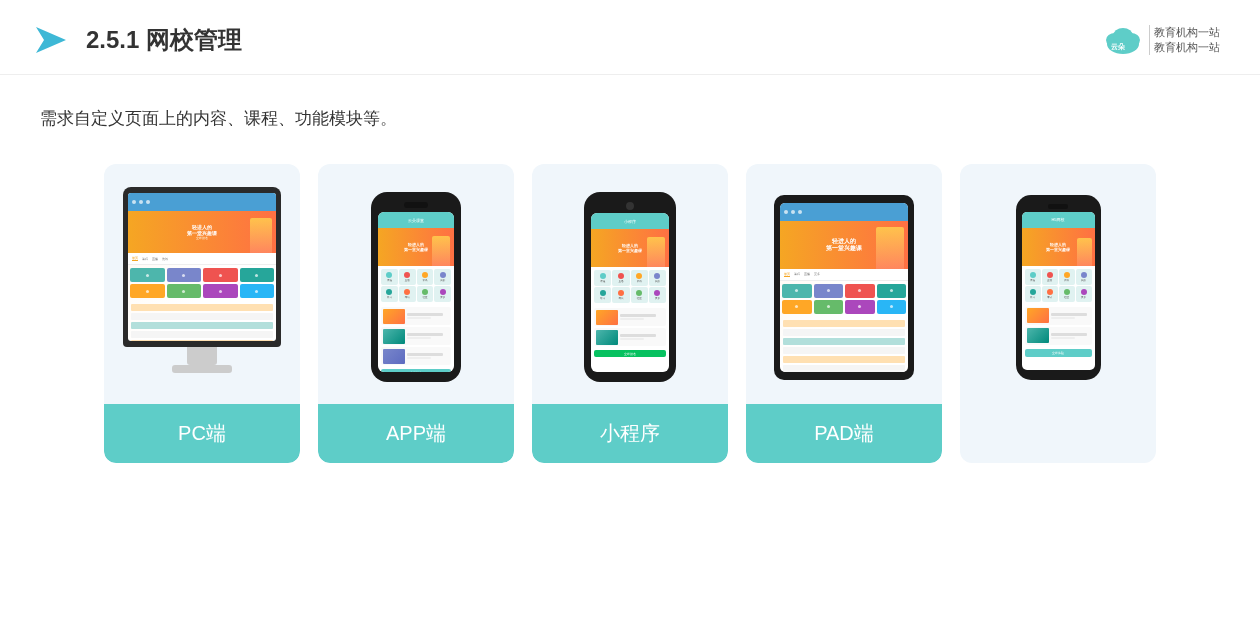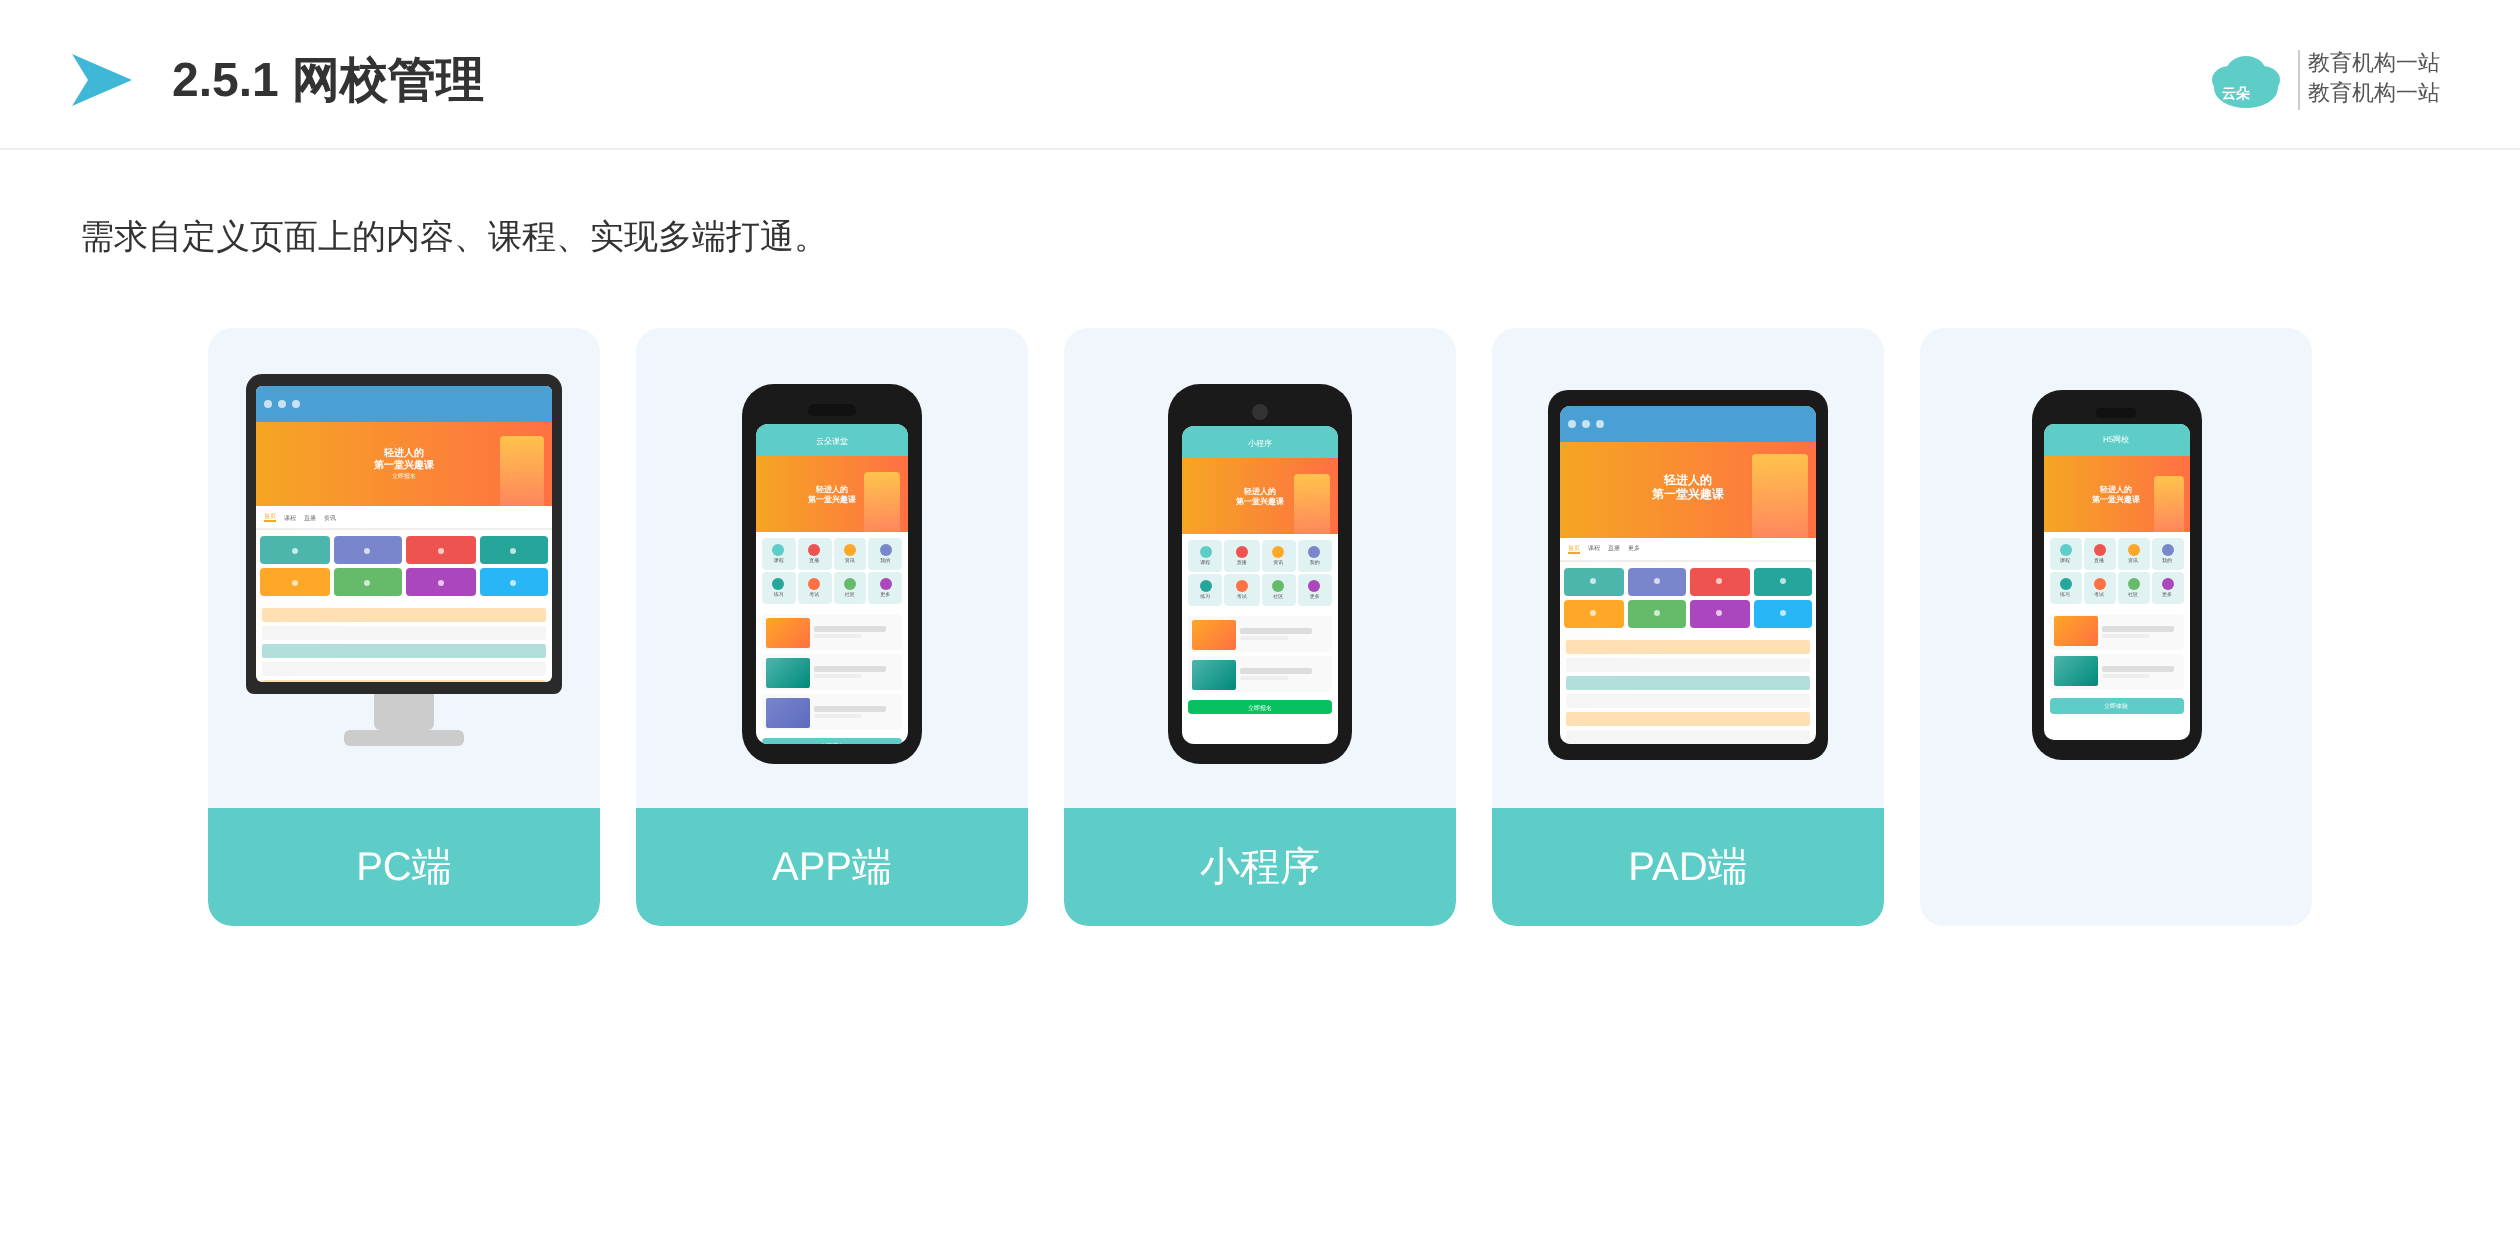--- a/index.html
+++ b/index.html
@@ -499,21 +499,21 @@
       </svg>
       <div class="brand-divider"></div>
       <div class="brand-text">
         <span>教育机构一站</span>
         <span>教育机构一站</span>
       </div>
     </div>
   </div>
 
   <div class="description">
-    <div>需求自定义页面上的内容、课程、实现多端打通。</div>
+    <div>需求自定义页面上的内容、课程、功能模块等。</div>
   </div>
 
   <div class="cards-section">
 
     <div class="card">
       <div class="card-image-area">
 
         <div class="pc-monitor">
           <div class="monitor-screen-outer">
             <div class="monitor-screen-inner">

